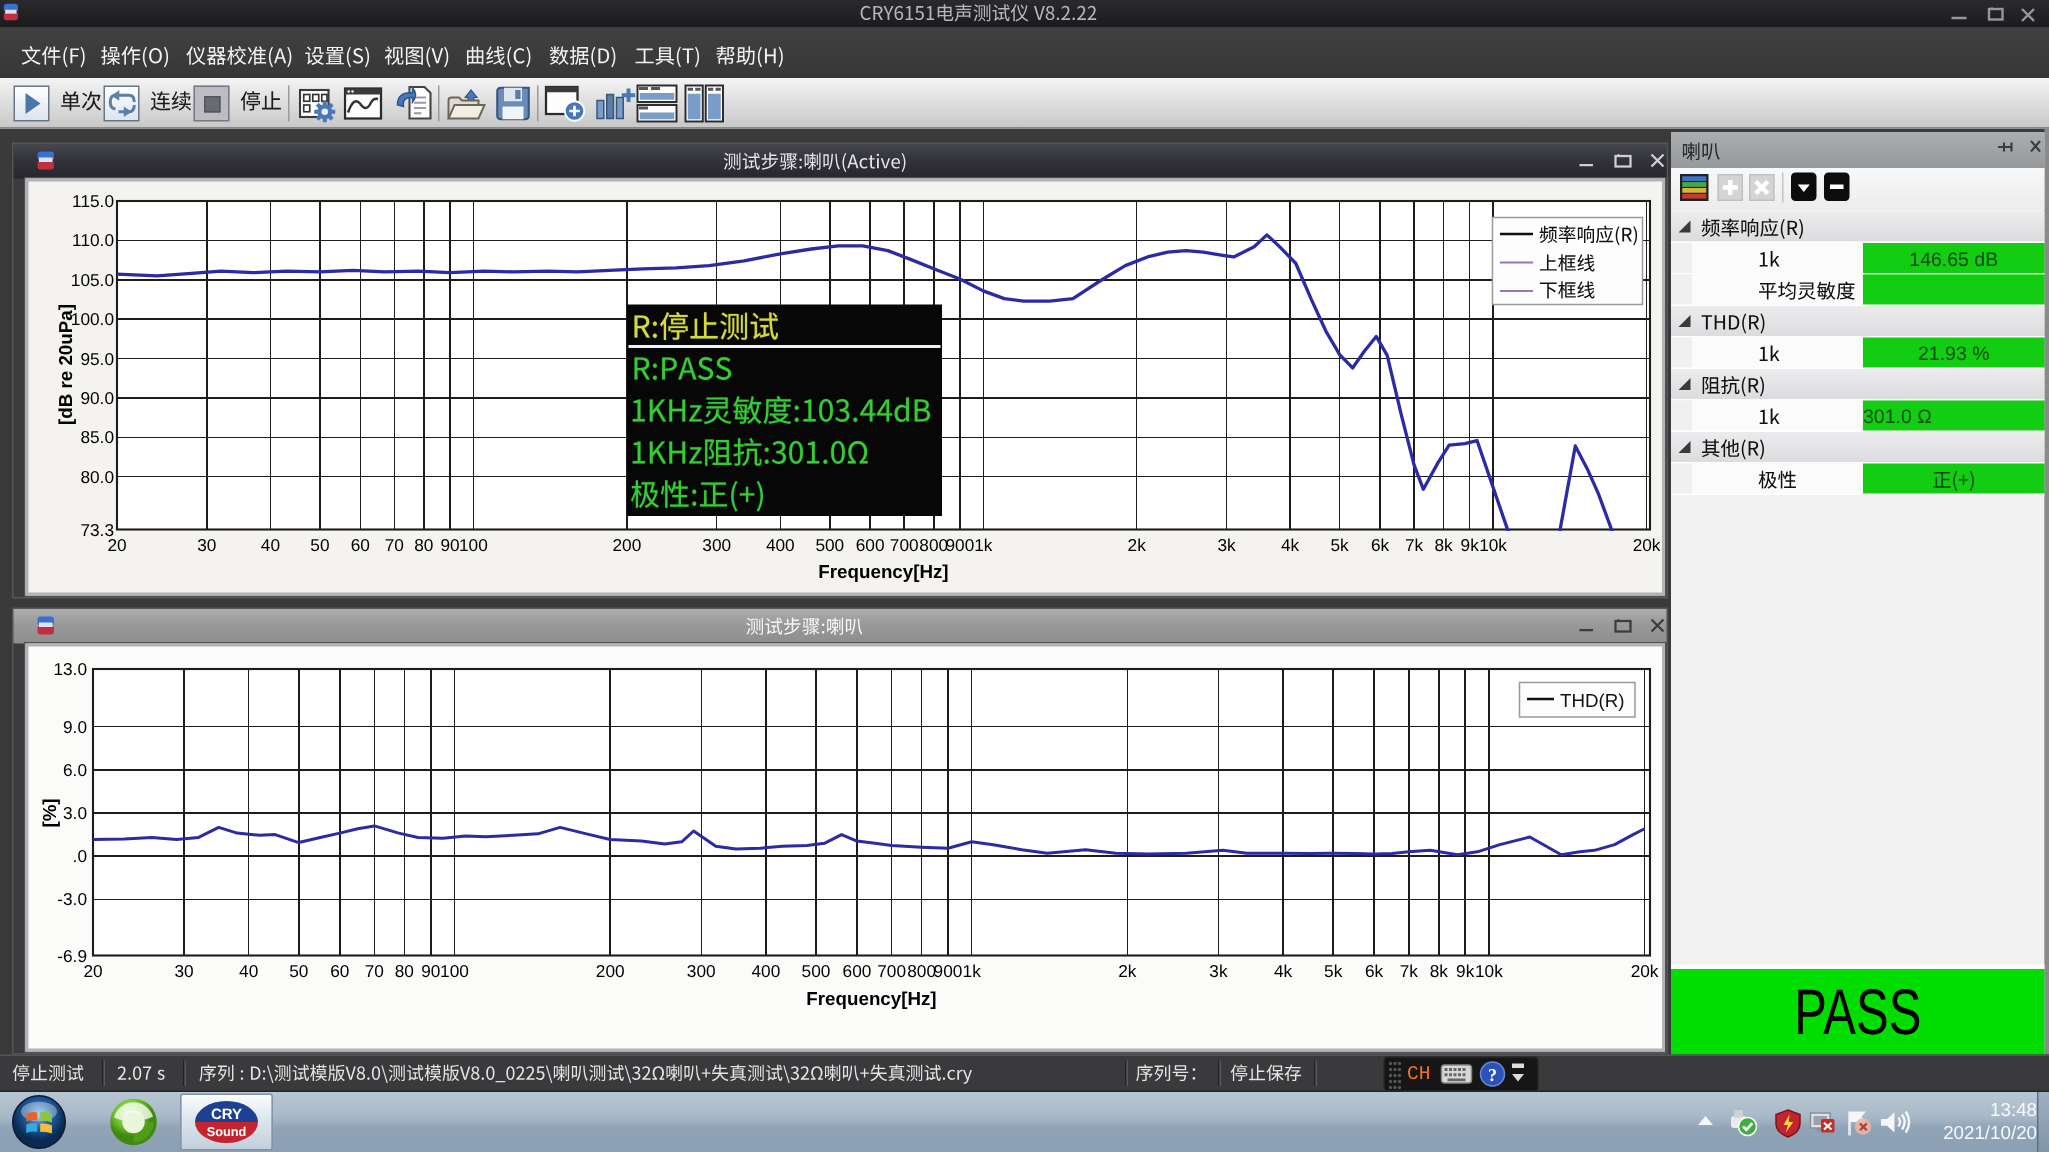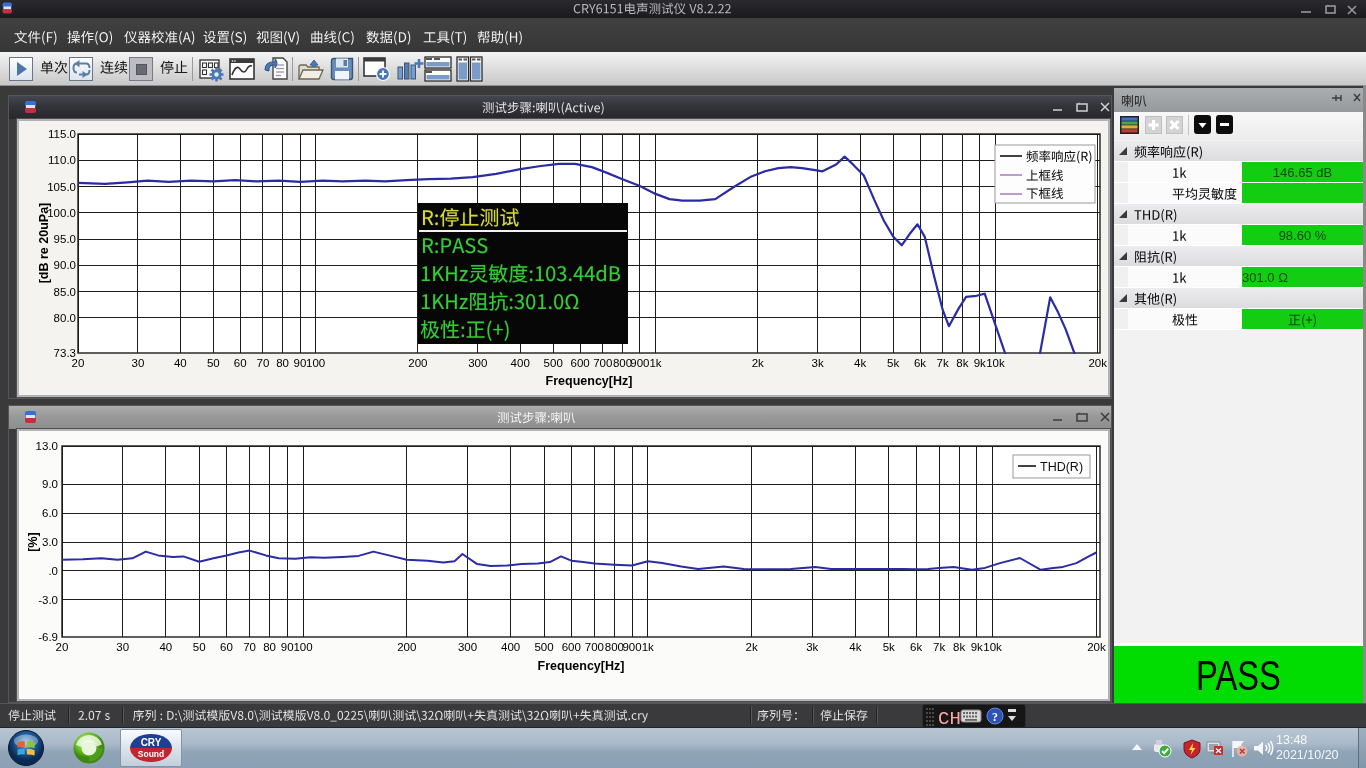--- a/index.html
+++ b/index.html
@@ -593,21 +593,21 @@
     <use href="#u0052" x="2363"></use>
     <use href="#u0029" x="3002"></use>
   </svg>
 <div class="abs" style="left:1128px;top:225px;width:113px;height:21px;background:#fbfbfb;border-bottom:1px solid #fff"></div>
 <div class="abs" style="left:1242px;top:225px;width:121px;height:21px;background:#12cd12;border-bottom:1px solid #fff"></div>
 <div class="abs" style="left:1114px;top:225px;width:14px;height:21px;background:#f0f0f0;border-bottom:1px solid #fff"></div>
 <svg style="position:absolute;left:1172.0px;top:229.3px" width="14.5" height="15.1" viewBox="0 -900 1114 1160" fill="#111">
     <use href="#u0031"></use>
     <use href="#u006B" x="558"></use>
   </svg>
-<div class="abs" style="left:1242px;top:225px;width:121px;height:21px;font-size:13px;color:#054a05;text-align:center;line-height:21px">98.60 %</div>
+<div class="abs" style="left:1242px;top:225px;width:121px;height:21px;font-size:13px;color:#054a05;text-align:center;line-height:21px">21.93 %</div>
 <div class="abs" style="left:1114px;top:246px;width:249px;height:21px;background:linear-gradient(#ececee,#dcdcde);border-bottom:1px solid #fff"></div>
 <svg class="abs" style="left:1119px;top:251px" width="10" height="10">
     <path d="M8 1 V9 H0 Z" fill="#3a3a3a"></path>
   </svg>
 <svg style="position:absolute;left:1134.0px;top:250.3px" width="43.2" height="15.1" viewBox="0 -900 3323 1160" fill="#111">
     <use href="#u963B"></use>
     <use href="#u6297" x="1000"></use>
     <use href="#u0028" x="2000"></use>
     <use href="#u0052" x="2342"></use>
     <use href="#u0029" x="2981"></use>
@@ -755,21 +755,21 @@
     <circle cx="5" cy="7" r="1.1"></circle>
     <circle cx="5" cy="11" r="1.1"></circle>
     <circle cx="5" cy="15" r="1.1"></circle>
     <circle cx="5" cy="19" r="1.1"></circle>
     <circle cx="8" cy="3" r="1.1"></circle>
     <circle cx="8" cy="7" r="1.1"></circle>
     <circle cx="8" cy="11" r="1.1"></circle>
     <circle cx="8" cy="15" r="1.1"></circle>
     <circle cx="8" cy="19" r="1.1"></circle>
   </svg>
-<div class="abs" style="left:938px;top:708px;width:24px;height:16px;color:#fca5a5;font-size:19px;font-family:'Liberation Mono',monospace">CH</div>
+<div class="abs" style="left:938px;top:708px;width:24px;height:16px;color:#f97316;font-size:13px;font-family:'Liberation Mono',monospace">CH</div>
 <svg class="abs" style="left:960px;top:709px" width="22" height="14">
     <rect x="1" y="1" width="20" height="12" rx="2" fill="#d8d8d8" stroke="#888"></rect>
     <g fill="#666">
       <rect x="3" y="3" width="2" height="2"></rect>
       <rect x="6" y="3" width="2" height="2"></rect>
       <rect x="9" y="3" width="2" height="2"></rect>
       <rect x="12" y="3" width="2" height="2"></rect>
       <rect x="15" y="3" width="2" height="2"></rect>
       <rect x="3" y="6.5" width="2" height="2"></rect>
       <rect x="6" y="6.5" width="2" height="2"></rect>
@@ -857,21 +857,21 @@
       <path d="M3 19 V3" stroke="#e8eaec" stroke-width="1.8"></path>
       <path d="M3 3 L14 3 11 6.5 14 10 3 10 Z" fill="#f4f6f8"></path>
       <circle cx="12" cy="13" r="5.5" fill="#e8b4a8" opacity="0.9"></circle>
       <path d="M10 11 14.5 15.5 M14.5 11 10 15.5" stroke="#b04030" stroke-width="1.5"></path>
     </g>
     <g transform="translate(128,0)">
       <path d="M2 8 H6 L11 3.5 V17 L6 12.5 H2 Z" fill="#f4f6f8"></path>
       <path d="M13.5 7 Q16 10 13.5 13 M16 5 Q19.5 10 16 15 M18.5 3 Q23 10 18.5 17" stroke="#f4f6f8" stroke-width="1.6" fill="none"></path>
     </g>
   </svg>
-<div class="abs" style="left:1276px;top:733px;width:82px;height:32px;color:#f6f9fb;font-size:12.5px;text-align:left;line-height:15px">13:48<br>2021/10/20</div>
+<div class="abs" style="left:1276px;top:733px;width:82px;height:32px;color:#f6f9fb;font-size:12.5px;text-align:right;line-height:15px">13:48<br>2021/10/20</div>
 <div class="abs" style="left:1358px;top:728px;width:8px;height:40px;background:linear-gradient(#9fb0c0,#8195a9);border-left:1px solid #5c6f82"></div>
 <svg width="0" height="0" style="position:absolute">
     <defs>
       <path id="u0043" d="M379 13Q310 13 251 -12Q193 -37 149 -87Q106 -136 82 -207Q58 -277 58 -366Q58 -455 83 -526Q107 -596 151 -646Q195 -695 255 -721Q315 -747 385 -747Q452 -747 503 -719Q555 -692 587 -656L534 -594Q506 -624 469 -643Q432 -662 386 -662Q318 -662 266 -626Q215 -591 186 -525Q158 -460 158 -369Q158 -278 185 -211Q213 -144 263 -108Q314 -72 383 -72Q435 -72 476 -94Q517 -115 551 -154L604 -93Q561 -42 506 -14Q450 13 379 13Z"></path>
       <path id="u0052" d="M100 0V-734H331Q407 -734 465 -714Q523 -694 556 -649Q590 -603 590 -527Q590 -453 556 -404Q523 -356 465 -332Q407 -308 331 -308H197V0ZM197 -386H318Q403 -386 448 -421Q493 -456 493 -527Q493 -598 448 -626Q403 -655 318 -655H197ZM502 0 312 -334 388 -386 612 0Z"></path>
       <path id="u0059" d="M219 0V-283L-2 -734H102L195 -529Q212 -488 230 -449Q247 -410 266 -368H270Q290 -410 308 -449Q326 -488 343 -529L436 -734H537L316 -283V0Z"></path>
       <path id="u0036" d="M303 13Q250 13 205 -9Q160 -32 126 -77Q93 -123 74 -191Q55 -259 55 -350Q55 -458 77 -534Q100 -609 138 -656Q176 -704 225 -725Q274 -747 328 -747Q386 -747 429 -725Q472 -704 502 -671L448 -612Q427 -638 396 -653Q365 -668 332 -668Q281 -668 239 -638Q196 -608 171 -539Q145 -469 145 -350Q145 -256 164 -192Q182 -128 217 -95Q252 -62 302 -62Q337 -62 364 -83Q392 -103 408 -140Q424 -177 424 -226Q424 -275 410 -311Q395 -347 367 -366Q338 -385 295 -385Q260 -385 219 -363Q179 -340 143 -286L139 -361Q162 -391 190 -412Q218 -433 250 -445Q281 -456 310 -456Q372 -456 418 -431Q464 -405 490 -354Q515 -303 515 -226Q515 -154 486 -101Q456 -47 408 -17Q360 13 303 13Z"></path>
       <path id="u0031" d="M88 0V-80H251V-619H120V-681Q169 -690 206 -703Q243 -716 273 -734H347V-80H493V0Z"></path>
       <path id="u0035" d="M263 13Q206 13 162 -1Q118 -15 86 -37Q53 -59 27 -84L75 -147Q96 -126 121 -108Q147 -90 179 -78Q212 -67 253 -67Q296 -67 331 -87Q366 -108 387 -146Q407 -184 407 -236Q407 -314 366 -357Q325 -401 258 -401Q222 -401 195 -390Q169 -379 137 -358L86 -390L109 -734H469V-652H193L175 -445Q199 -458 225 -465Q251 -473 283 -473Q344 -473 395 -448Q445 -423 475 -372Q504 -320 504 -239Q504 -159 470 -102Q435 -46 380 -16Q325 13 263 13Z"></path>
       <path id="u7535" d="M164 -480H826V-406H164ZM450 -839H533V-86Q533 -57 538 -42Q544 -27 559 -21Q574 -16 603 -16Q612 -16 633 -16Q653 -16 679 -16Q706 -16 732 -16Q758 -16 780 -16Q802 -16 812 -16Q840 -16 854 -29Q868 -43 875 -78Q881 -113 884 -177Q900 -166 922 -156Q945 -146 963 -142Q957 -66 943 -21Q929 25 900 44Q871 64 817 64Q808 64 786 64Q764 64 735 64Q707 64 678 64Q649 64 627 64Q605 64 598 64Q541 64 508 51Q476 38 463 5Q450 -28 450 -88ZM172 -695H866V-189H172V-266H785V-619H172ZM124 -695H206V-128H124Z"></path>

